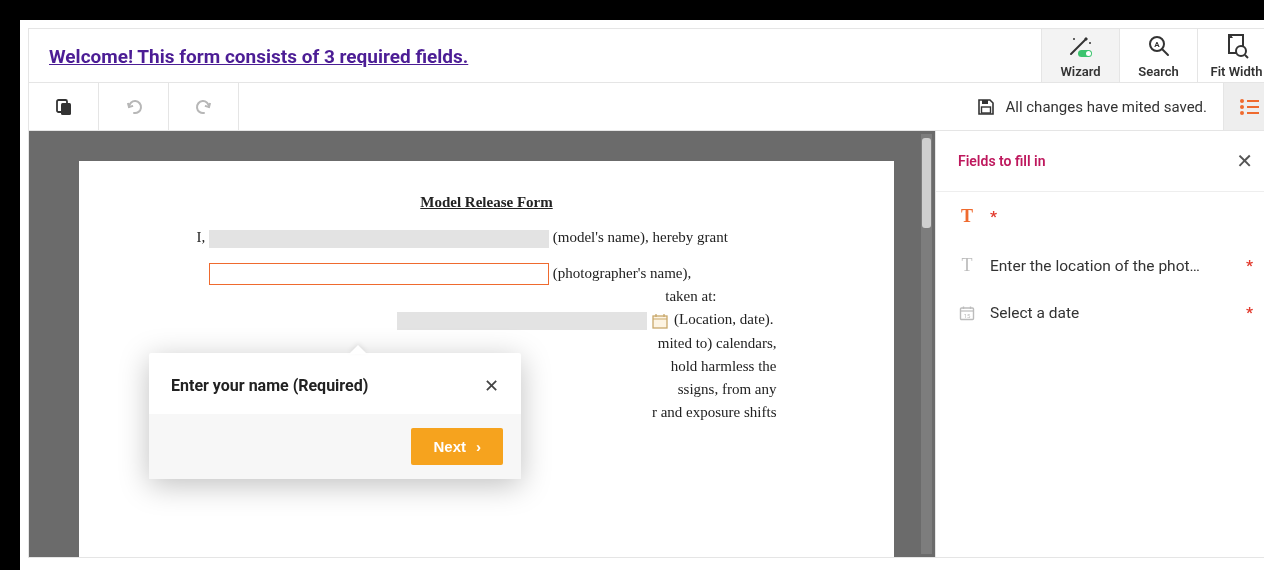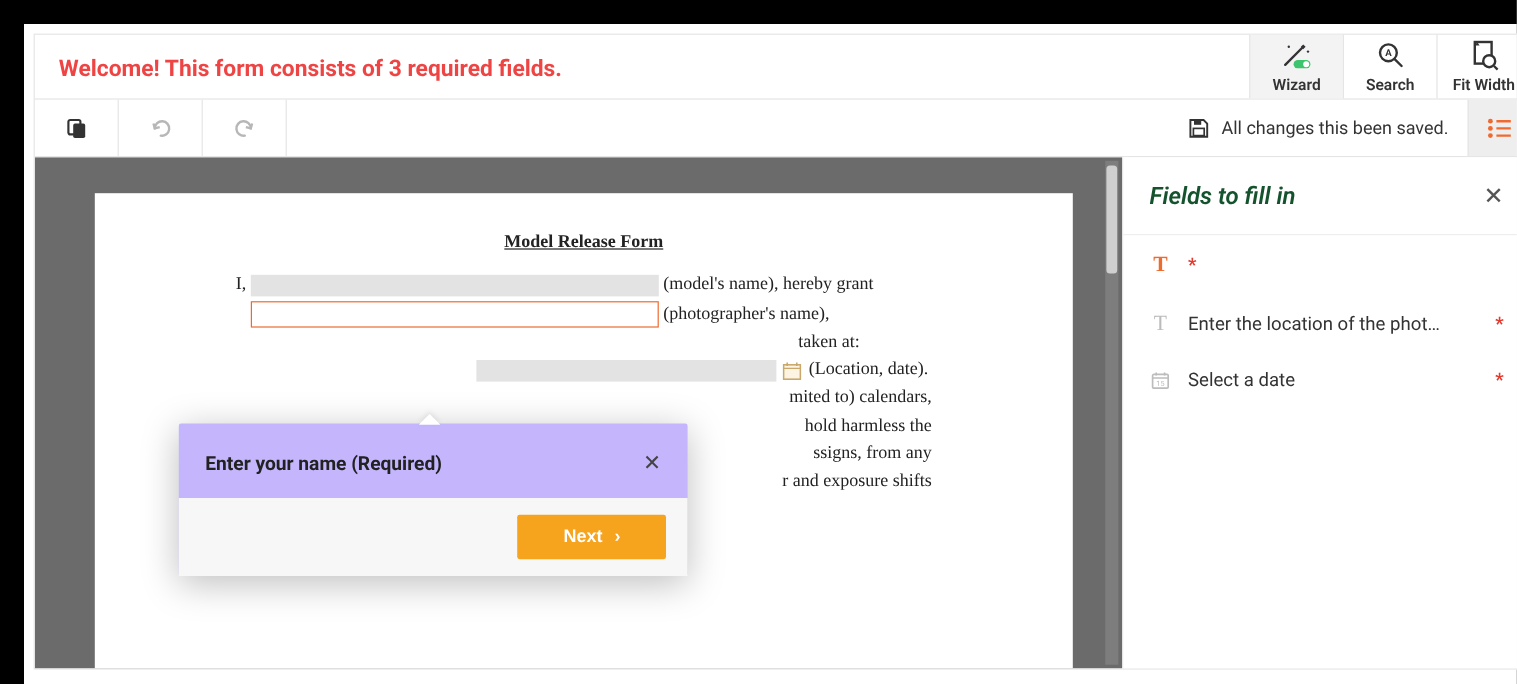--- a/index.html
+++ b/index.html
@@ -3,21 +3,21 @@
 <meta charset="utf-8">
 <style>
   * { box-sizing: border-box; margin: 0; padding: 0; }
   body { font-family: -apple-system, BlinkMacSystemFont, "Segoe UI", Roboto, Arial, sans-serif; background: #000; padding: 20px; }
   .app-frame { width: 1264px; height: 570px; background: #fff; position: relative; overflow: hidden; }
   .app-inner { position: absolute; top: 8px; left: 8px; right: 8px; bottom: 32px; background: #fff; display: flex; flex-direction: column; border: 1px solid #e5e5e5; }
 
   
   .topbar { display: flex; justify-content: space-between; border-bottom: 1px solid #e5e5e5; }
   .welcome-block { padding: 16px 20px 12px 20px; }
-  .welcome-title { font-size: 19px; font-weight: 700; color: #ef4444; margin-bottom: 2px; }
+  .welcome-title { font-size: 19px; font-weight: 700; color: #4c1d95; margin-bottom: 2px; text-decoration: underline; }
   .welcome-sub { font-size: 14px; color: #444; }
   .action-btns { display: flex; }
   .action-btn { width: 78px; display: flex; flex-direction: column; align-items: center; justify-content: center; gap: 4px; cursor: pointer; border-left: 1px solid #e5e5e5; }
   .action-btn.active { background: #f3f3f3; }
   .action-btn .icon-slot { height: 28px; display: flex; align-items: center; justify-content: center; }
   .action-btn .lbl { font-size: 13px; font-weight: 600; color: #333; }
 
   
   .toolbar { display: flex; align-items: stretch; height: 48px; border-bottom: 1px solid #e5e5e5; }
   .tool-btn { width: 70px; display: flex; align-items: center; justify-content: center; border-right: 1px solid #e5e5e5; cursor: pointer; color: #666; }
@@ -31,26 +31,26 @@
   .page { background: #fff; width: 815px; min-height: 480px; padding: 30px 50px 30px 50px; position: relative; font-family: "Times New Roman", Times, serif; font-size: 15px; color: #222; line-height: 1.55; }
   .doc-title { text-align: center; font-weight: 700; text-decoration: underline; font-size: 15px; margin-bottom: 12px; }
 
   .doc-body { margin: 0 auto; max-width: 580px; }
   .gray-field { display: inline-block; background: #e3e3e3; height: 18px; vertical-align: middle; }
   .f-long { width: 340px; }
   .active-field { display: inline-block; width: 340px; height: 22px; border: 1.5px solid #ef6a2e; background: #fff; vertical-align: middle; }
   .f-mid { width: 250px; }
 
   
-  .popover { position: absolute; top: 222px; left: 120px; width: 424px; background: #c4b5fd; border-radius: 2px; box-shadow: 0 6px 30px rgba(0,0,0,0.25); }
+  .popover { position: absolute; top: 222px; left: 120px; width: 372px; background: #ffffff; border-radius: 2px; box-shadow: 0 6px 30px rgba(0,0,0,0.25); }
   .popover-head { display: flex; align-items: center; justify-content: space-between; padding: 22px 22px 18px 22px; font-size: 16px; font-weight: 700; color: #222; }
   .popover-head .close-x { font-size: 18px; font-weight: 400; color: #444; cursor: pointer; }
   .popover-arrow { position: absolute; top: -8px; left: 200px; width: 0; height: 0; border-left: 9px solid transparent; border-right: 9px solid transparent; border-bottom: 9px solid #fff; filter: drop-shadow(0 -2px 2px rgba(0,0,0,0.08)); }
   .popover-foot { background: #f7f7f7; padding: 14px 18px; display: flex; justify-content: flex-end; }
-  .next-btn { background: #f5a623; background: #f6a31e; color: #fff; font-weight: 700; font-size: 15px; padding: 10px 38px; border: none; border-radius: 2px; cursor: pointer; display: flex; align-items: center; gap: 10px; }
+  .next-btn { background: #f5a623; background: #f6a31e; color: #fff; font-weight: 700; font-size: 15px; padding: 10px 22px; border: none; border-radius: 2px; cursor: pointer; display: flex; align-items: center; gap: 10px; }
   .next-btn { background: #f5a623; }
   .next-btn { background: #f6a31e; }
   .next-btn { background: #f5a31e; }
   .next-btn { background: #f6a31e; }
   .next-btn { background: #f6a31e; }
   
   .next-btn { background: #f6a31e; }
   .next-btn { background: #f5a31e; }
   .next-btn { background: #f6a31e; }
   .next-btn { background: #f6a31e; }
@@ -70,21 +70,21 @@
   .next-btn{background:#f6a31e;}
   .next-btn{background:#f6a31e;}
   
   .next-btn{background:#f6a31e;}
   .next-btn .chev{font-weight:700;}
 
   
   .side-panel { width: 340px; background: #fff; border-left: 1px solid #e5e5e5; overflow-y: auto; }
   .panel-head { padding: 20px 22px 14px 22px; border-bottom: 1px solid #eee; }
   .panel-head-row { display: flex; justify-content: space-between; align-items: center; margin-bottom: 6px; }
-  .panel-title { font-size: 20px; font-weight: 600; color: #14532d; font-style: italic; }
+  .panel-title { font-size: 14px; font-weight: 600; color: #be185d; }
   .panel-sub { font-size: 14px; color: #666; }
   .field-row { display: flex; align-items: center; gap: 14px; padding: 14px 22px; font-size: 15.5px; color: #333; cursor: pointer; }
   .field-row.active .field-label { font-weight: 700; }
   .field-row.active .ico-t { color: #ef6a2e; font-weight: 700; }
   .ico-t { font-family: "Times New Roman", serif; font-size: 18px; color: #bcbcbc; width: 18px; text-align: center; }
   .ico-cal { width: 18px; display:flex; align-items:center; justify-content:center; color:#bcbcbc; }
   .field-label { flex: 1; white-space: nowrap; overflow: hidden; text-overflow: ellipsis; }
   .req-star { color: #e23b2e; font-weight: 700; }
   .close-x2 { font-size: 20px; color: #555; cursor: pointer; line-height: 1; }
 
@@ -160,21 +160,21 @@
           <path d="M19 6 l-3 3 l-3 -3" stroke="#b7b7b7" stroke-width="2" fill="none" transform="rotate(-30 16 9)"></path>
         </svg>
       </div>
       <div class="tool-spacer"></div>
       <div class="save-status">
         <svg width="18" height="18" viewBox="0 0 18 18">
           <path d="M2 2 h11 l3 3 v11 h-14 z" stroke="#333" stroke-width="1.6" fill="none"></path>
           <rect x="5" y="2" width="6" height="4" fill="#333"></rect>
           <rect x="4.5" y="9" width="9" height="6" stroke="#333" stroke-width="1.4" fill="none"></rect>
         </svg>
-        <span>All changes this been saved.</span>
+        <span>All changes have mited saved.</span>
       </div>
       <div class="panel-toggle">
         <svg width="22" height="18" viewBox="0 0 22 18">
           <circle cx="3" cy="3" r="2" fill="#ef6a2e"></circle>
             <line x1="8" y1="3" x2="20" y2="3" stroke="#ef6a2e" stroke-width="2"></line>
           <circle cx="3" cy="9" r="2" fill="#ef6a2e"></circle>
             <line x1="8" y1="9" x2="20" y2="9" stroke="#ef6a2e" stroke-width="2"></line>
           <circle cx="3" cy="15" r="2" fill="#ef6a2e"></circle>
             <line x1="8" y1="15" x2="20" y2="15" stroke="#ef6a2e" stroke-width="2"></line>
         </svg>
@@ -184,21 +184,21 @@
     <div class="content">
       <div class="doc-area">
         <div class="page">
           <div class="doc-title">Model Release Form</div>
           <div class="doc-body">
             <div>
               <span>I, </span>
               <span class="gray-field f-long"></span>
               <span> (model's name), hereby grant</span>
             </div>
-            <div style="margin-top:1px;">
+            <div style="margin-top:12px;">
               <span style="visibility:hidden;">I, </span>
               <span class="active-field"></span>
               <span> (photographer's name),</span>
             </div>
             <div style="text-align:right; padding-right:60px;">
               <span> taken at:</span>
             </div>
             <div style="padding-left:200px;">
               <span class="gray-field f-mid" style="vertical-align:middle;"></span>
               <svg width="16" height="16" viewBox="0 0 16 16" style="vertical-align:middle; margin:0 2px;">

